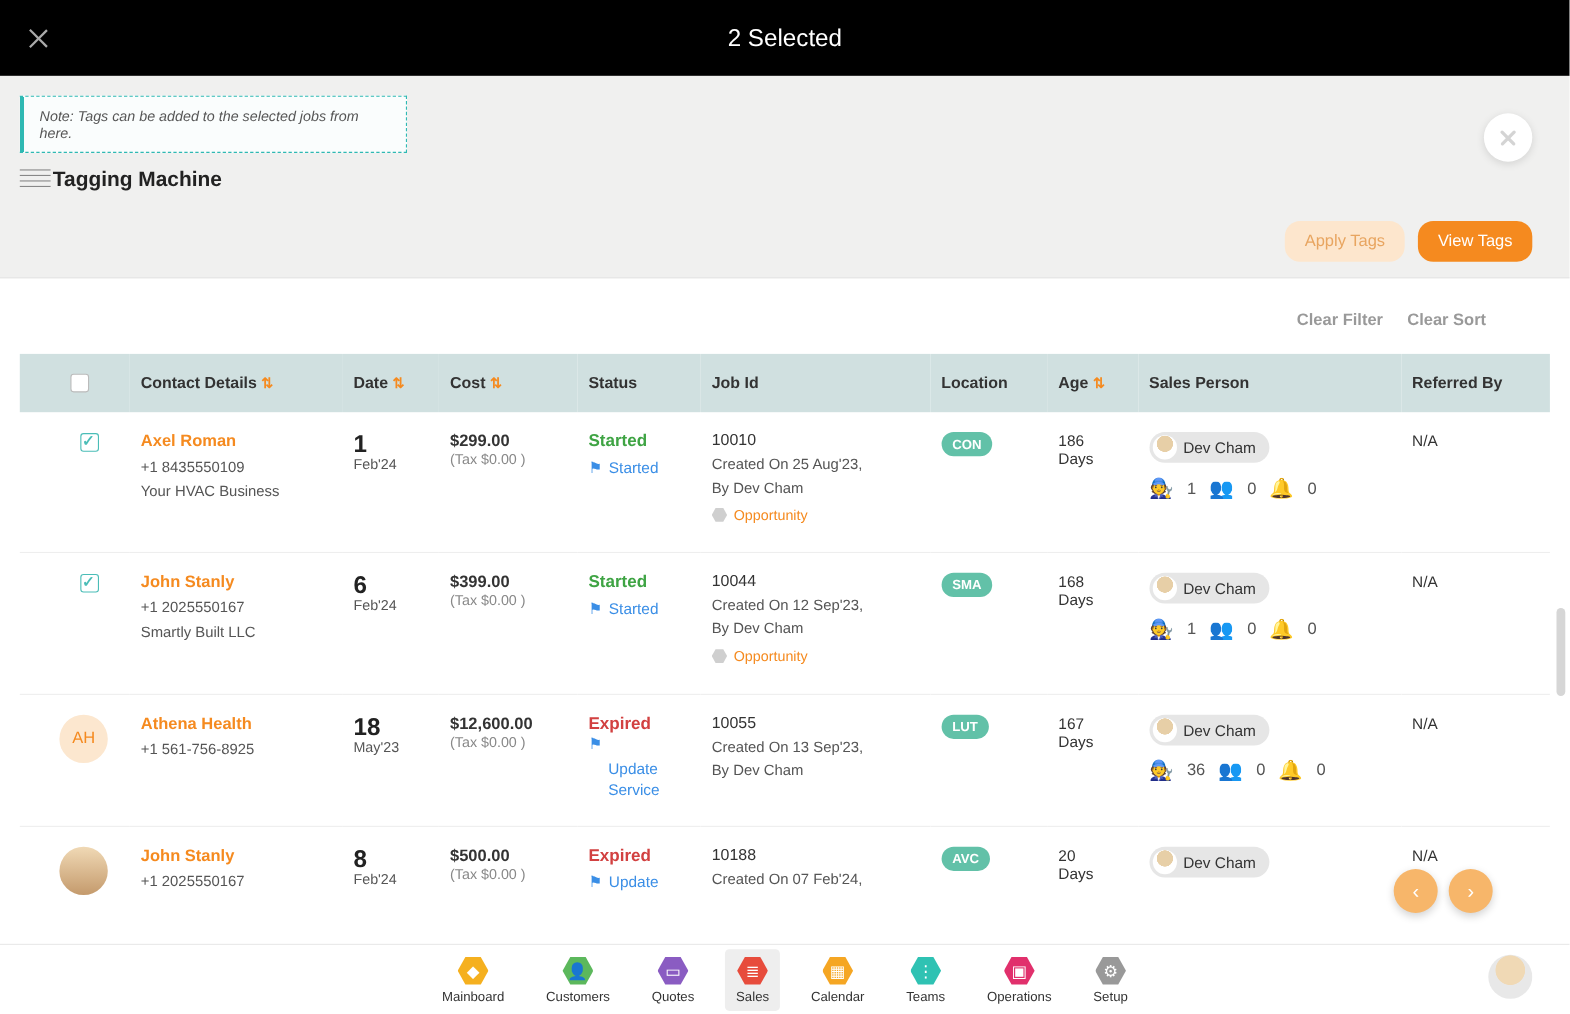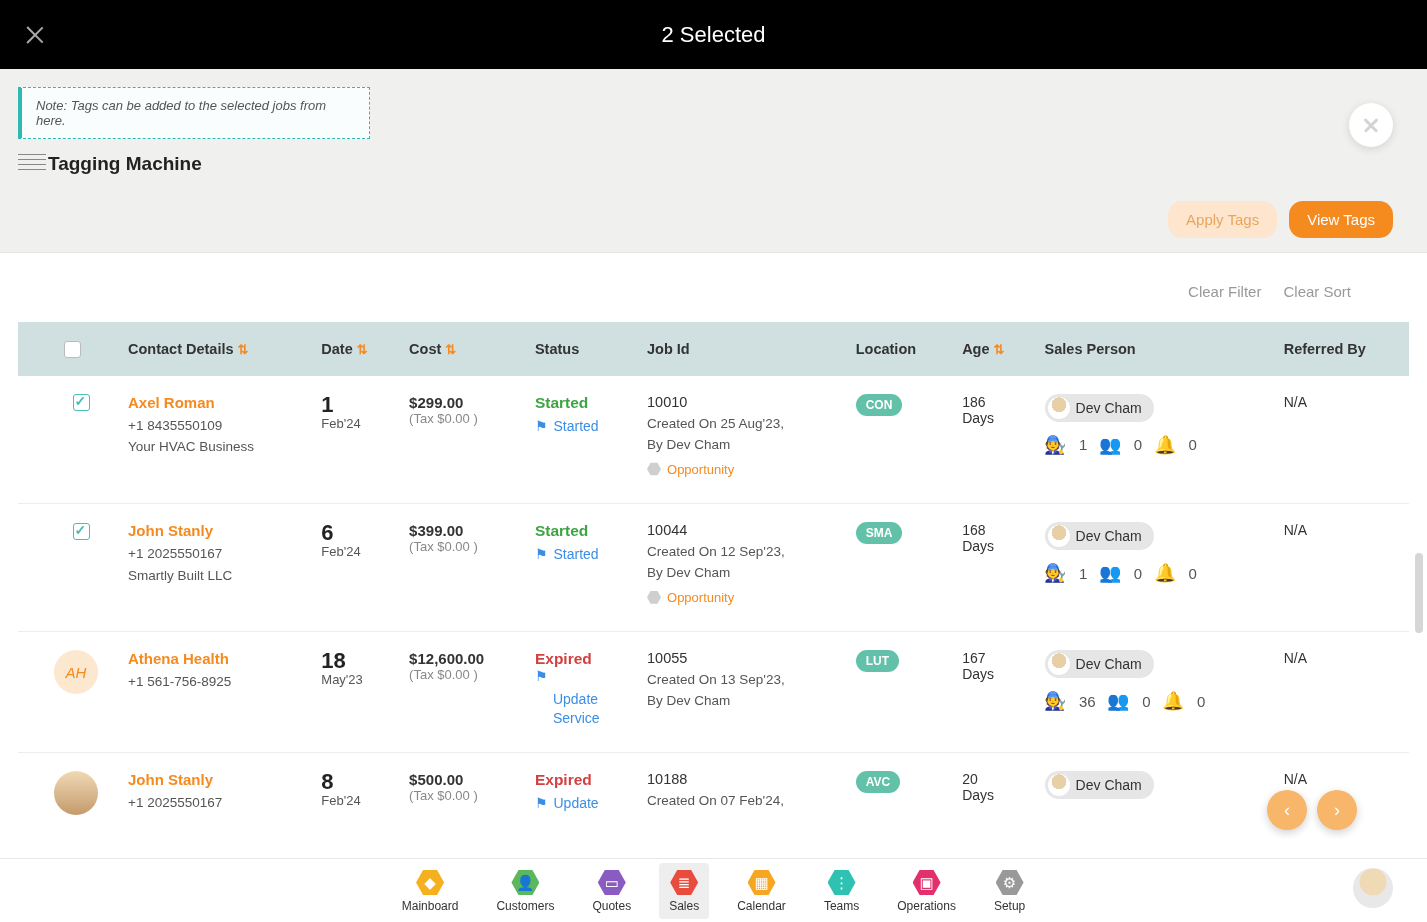--- a/index.html
+++ b/index.html
@@ -26,36 +26,36 @@
   .btn.apply { background: #fde6cd; color: #e8a560; }
   .btn.view  { background: #f58a1f; color: #fff; }
   .panel .close-circle { position: absolute; right: 34px; top: 34px; width: 44px; height: 44px; border-radius: 50%; background: #fff; box-shadow: 0 2px 8px rgba(0,0,0,.12); display:flex; align-items:center; justify-content:center; cursor:pointer; }
   .panel .close-circle::before, .panel .close-circle::after { content:""; position:absolute; width:18px; height:2.5px; background:#d4d4d4; border-radius:2px; }
   .panel .close-circle::before{ transform:rotate(45deg);} .panel .close-circle::after{ transform:rotate(-45deg);}
 
   
   .content { position: relative; padding: 0 18px; height: calc(922px - 69px - 222px - 64px); overflow-y: auto; }
 
   .clear-row { display:flex; justify-content:flex-end; gap: 22px; padding: 30px 58px 22px 6px; font-size: 15px; color: #999; }
-  .clear-row span { cursor:pointer; }
+  .clear-row span { cursor:pointer;font-weight:bold; }
 
   
   .table { width: 100%; border-collapse: collapse; }
   .table thead th { background: #d0e0e0; text-align: left; font-weight: 700; color: #333; font-size: 14.5px; padding: 18px 10px; }
   .table thead th:first-child { padding-left: 46px; width: 100px; }
   .sort-arrows { font-size: 13px; color: #f58a1f; margin-left: 4px; }
   .checkbox { width: 17px; height: 17px; border: 1px solid #bbb; border-radius: 3px; display:inline-block; vertical-align:middle; background:#fff; cursor:pointer; position:relative; }
   .checkbox.checked { border-color:#4abdb7; }
   .checkbox.checked::after { content:"✓"; position:absolute; left:1px; top:-2px; color:#4abdb7; font-size:14px; font-weight:bold; }
 
   .table tbody tr { border-bottom: 1px solid #eee; }
   .table tbody td { padding: 18px 10px 24px 10px; vertical-align: top; font-size: 14px; }
   .table tbody td:first-child { padding-left: 36px; width: 100px; text-align:center;}
 
-  .avatar-circle { width: 44px; height:44px; border-radius:50%; display:flex; align-items:center; justify-content:center; font-size:15px; color:#f58a1f; background:#fce7cf;font-style:italic; }
+  .avatar-circle { width: 44px; height:44px; border-radius:50%; display:flex; align-items:center; justify-content:center; font-size:15px; color:#f58a1f; background:#fce7cf; }
   .avatar-photo { width:44px; height:44px; border-radius:50%; background: linear-gradient(#f0d9b5,#c49a6c); }
 
   .contact-name { color:#f58a1f; font-weight:700; font-size:15px; margin-bottom:4px; display:block; }
   .contact-sub { color:#555; font-size:13.5px; line-height:1.6; }
 
   .date-big { font-size:22px; font-weight:700; color:#222; line-height:1; }
   .date-sub { font-size:13px; color:#555; }
 
   .cost-main { font-weight:700; font-size:15px; }
   .cost-sub  { font-size:13px; color:#888; }

